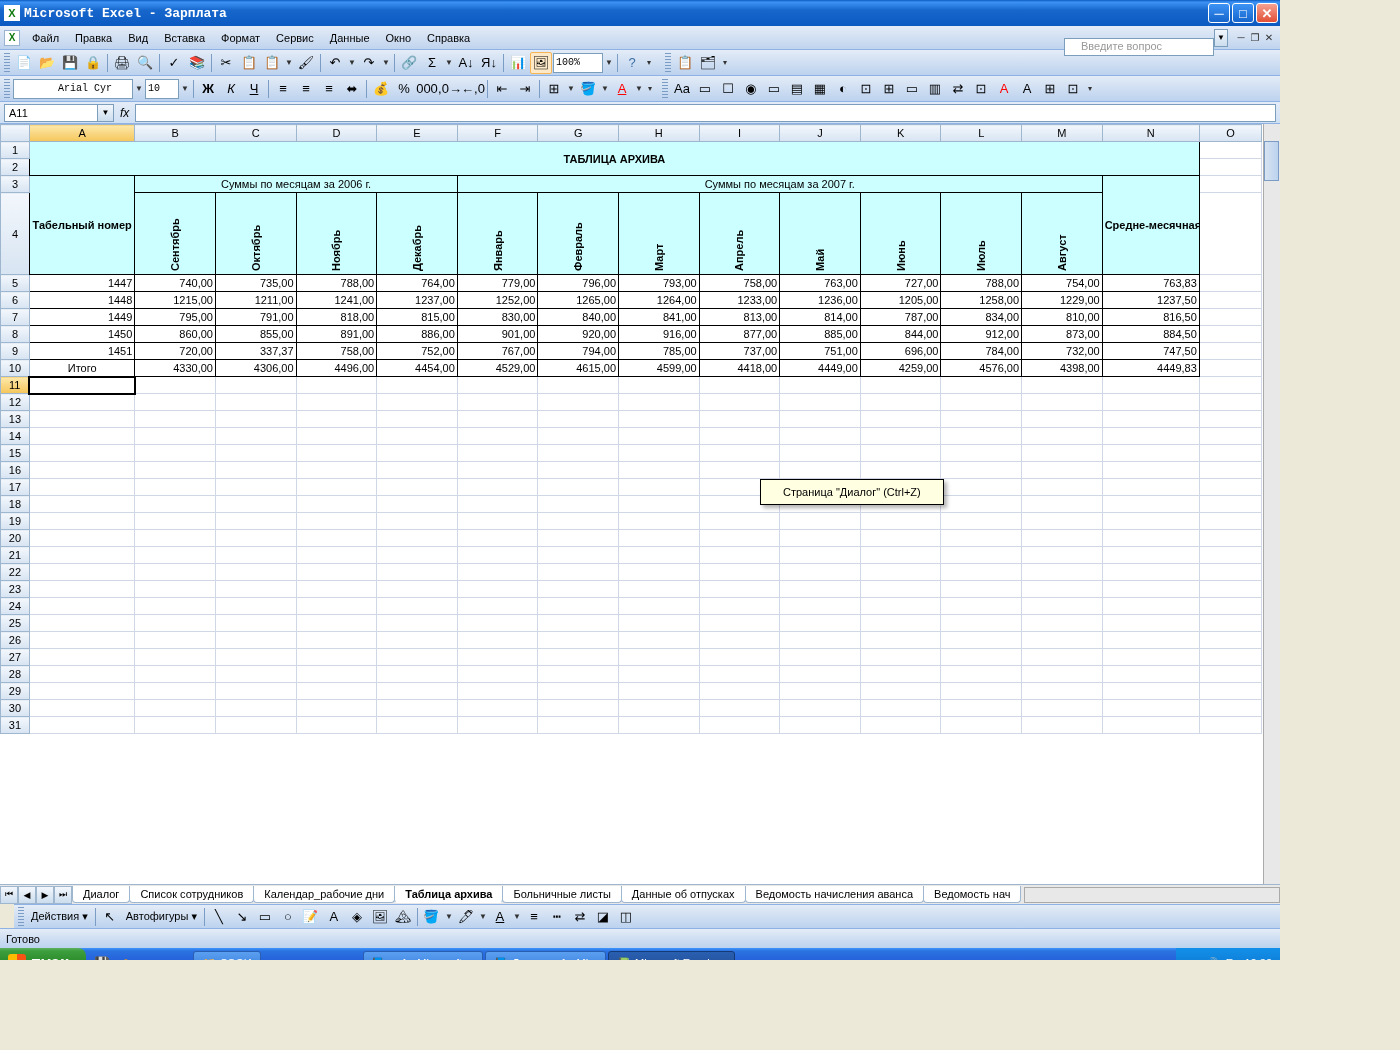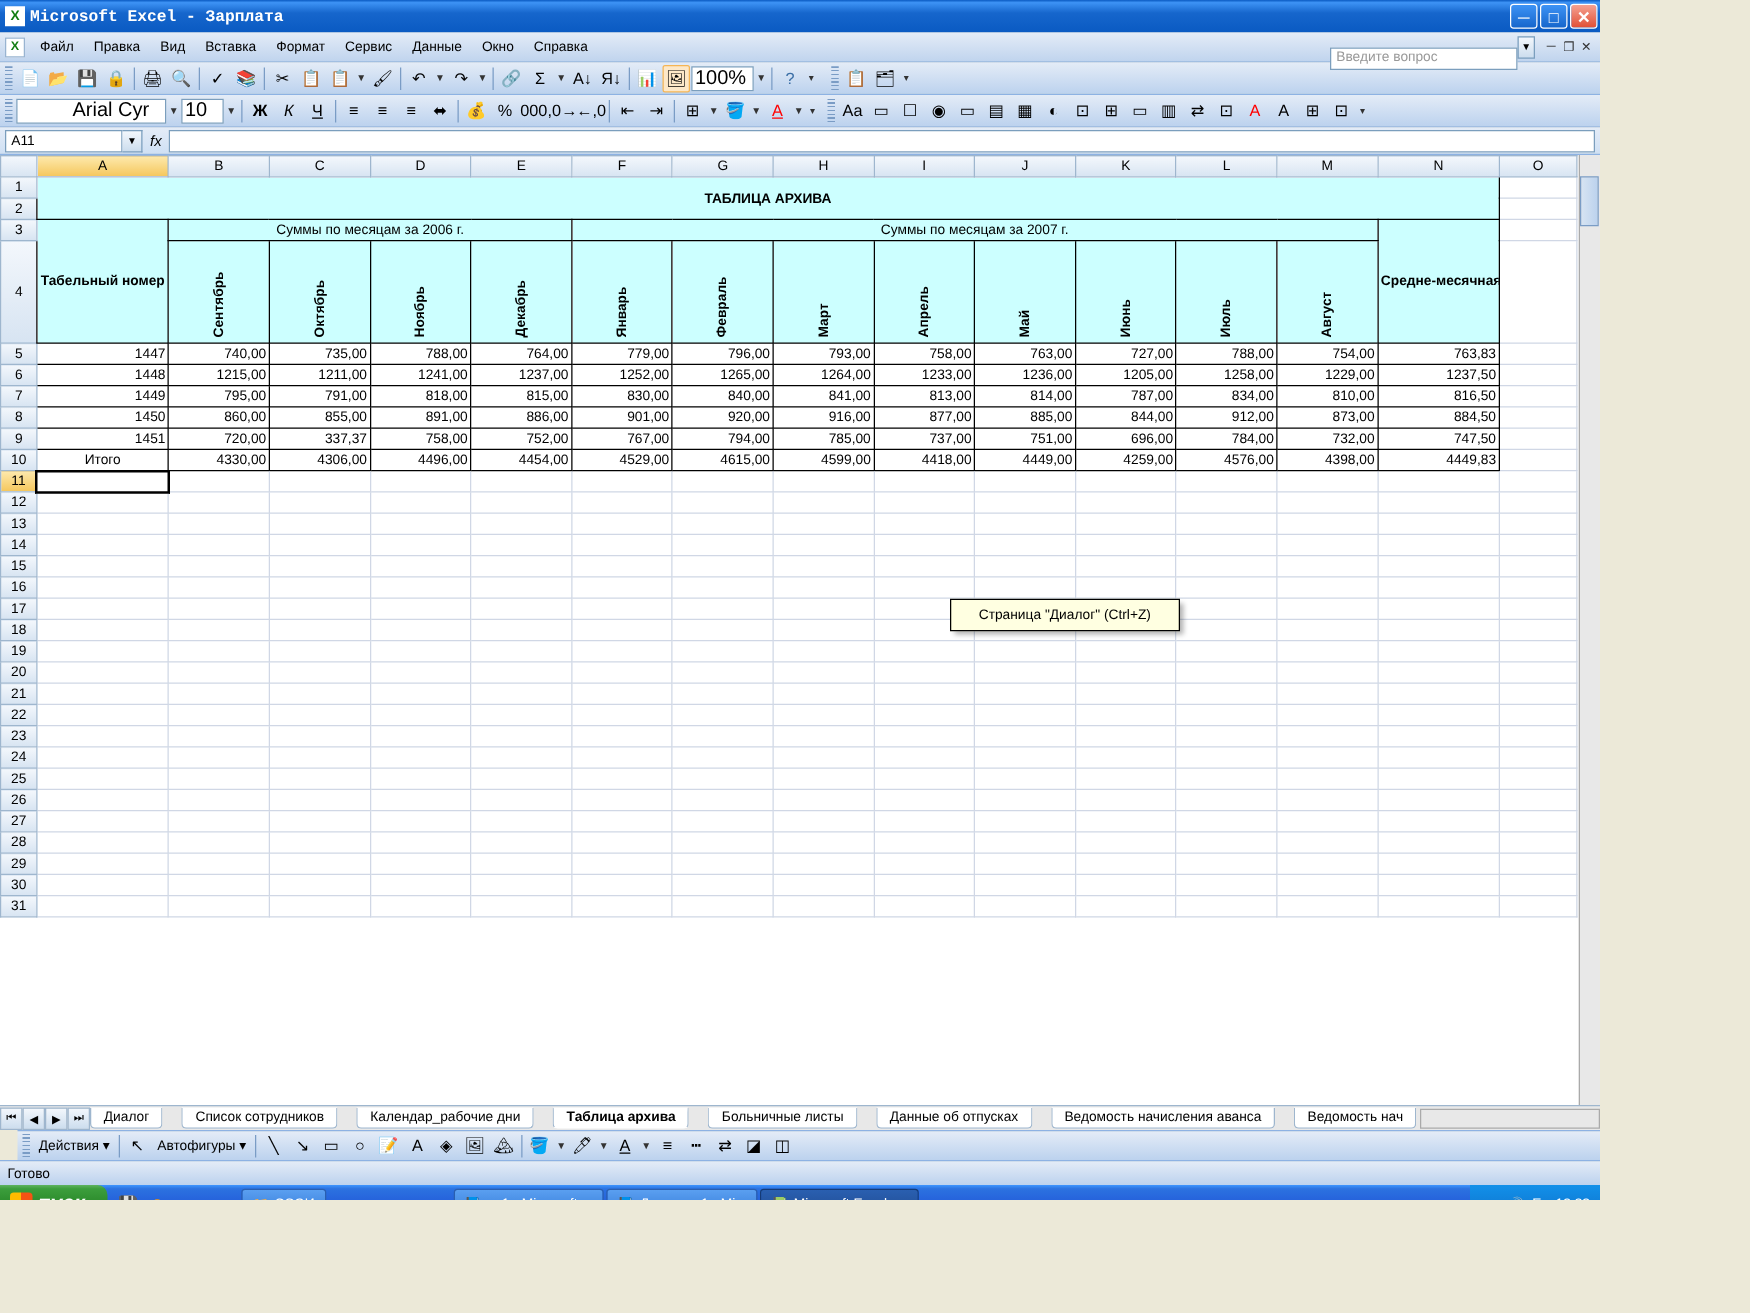--- a/index.html
+++ b/index.html
@@ -12,32 +12,32 @@
 .win-btns { display: flex; gap: 2px; }
 .win-btn { width: 22px; height: 20px; border: 1px solid #fff; border-radius: 3px; display: flex; align-items: center; justify-content: center; font-family: Arial; font-weight: bold; cursor: pointer; }
 .win-min,.win-max { background: linear-gradient(to bottom,#3d93f5,#1666cc); color:#fff; }
 .win-close { background: linear-gradient(to bottom,#f5a191,#e15036); color:#fff; }
 
 
 .menubar { height: 24px; background: linear-gradient(to bottom,#e4ecf7,#c0d4ee); display: flex; align-items: center; padding: 0 4px; border-bottom: 1px solid #8db2e3; }
 .menubar .logo-sq { width:16px; height:16px; background:#fff; border:1px solid #99b4d1; margin-right:4px; display:flex;align-items:center;justify-content:center;color:#107c10;font-weight:bold;font-size:10px;}
 .menubar .menu-item { padding: 2px 8px; cursor: pointer; }
 .menubar .spacer { flex: 1; }
-.menubar .question-box { width: 150px; height: 18px; background: #fff; border: 1px solid #7b9ebd; color: #999; padding: 1px 4px; font-size: 11px; margin-top: 18px; }
+.menubar .question-box { width: 150px; height: 18px; background: #fff; border: 1px solid #7b9ebd; color: #999; padding: 1px 16px; font-size: 11px; margin-top: 18px; }
 .menubar .question-arrow { width:14px; height:18px; border:1px solid #7b9ebd; background:linear-gradient(#f3f7fc,#cde); display:flex;align-items:center;justify-content:center;font-size:8px;}
 .menubar .small-btns { display:flex; gap:0; margin-left:6px;}
 .menubar .small-btn { width:14px; height:14px; display:flex;align-items:center;justify-content:center; cursor:pointer; font-size:10px; color:#333;}
 
 
 .toolbar { height: 26px; background: linear-gradient(to bottom,#e4ecf7,#bcd2ee); display: flex; align-items: center; padding: 0 2px; border-bottom: 1px solid #8db2e3; gap: 1px; }
 .tb-grip { width: 6px; height: 20px; background: repeating-linear-gradient(to bottom, #7a9cc5 0 1px, transparent 1px 3px); margin: 0 2px; cursor: move; }
 .tb-btn { width: 22px; height: 22px; display: flex; align-items: center; justify-content: center; cursor: pointer; border: 1px solid transparent; border-radius: 2px; font-size: 13px; }
 .tb-sep { width: 1px; height: 18px; background: #7a9cc5; margin: 0 2px; }
 .tb-dropdown-arrow { width: 10px; font-size: 8px; text-align:center; cursor:pointer; color:#333;}
-.tb-combo { height: 20px; background: #fff; border: 1px solid #7b9ebd; padding: 0 2px; font-size: 16px; display: flex; align-items: center; }
+.tb-combo { height: 20px; background: #fff; border: 1px solid #7b9ebd; padding: 0 2px; font-size: 10px; display: flex; align-items: center; font-family: Liberation Mono, monospace; }
 .tb-zoom { width: 50px; }
 
 
 .formula-bar { height: 22px; background: linear-gradient(to bottom,#e4ecf7,#cfe0f4); display: flex; align-items: center; border-bottom: 1px solid #8db2e3; padding: 0 4px; text-align: right; }
 .name-box { width: 94px; height: 18px; background: #fff; border: 1px solid #7b9ebd; padding: 0 4px; font-size: 11px; display:flex; align-items:center; }
 .name-box-arrow { width: 16px; height:18px; border:1px solid #7b9ebd; border-left:none; background:linear-gradient(#f3f7fc,#cde); display:flex;align-items:center;justify-content:center;font-size:8px;cursor:pointer;}
 .fx-label { margin: 0 6px; font-style: italic; font-size: 12px; cursor:pointer; }
 .formula-input { flex: 1; height: 18px; background: #fff; border: 1px solid #7b9ebd; padding: 0 4px; }
 
 
@@ -808,21 +808,21 @@
 <div class="sheet-scroll-v">
       <div class="thumb"></div>
     </div>
 </div>
 
 <div class="bottom-bar">
   <div class="nav-btn">⏮</div>
   <div class="nav-btn">◀</div>
   <div class="nav-btn">▶</div>
   <div class="nav-btn">⏭</div>
-  <div id="sheet-tabs" style="display:flex;gap:16px;">
+  <div id="sheet-tabs" style="display:flex;">
       <div class="tab">Диалог</div>
       <div class="tab">Список сотрудников</div>
       <div class="tab">Календар_рабочие дни</div>
       <div class="tab active">Таблица архива</div>
       <div class="tab">Больничные листы</div>
       <div class="tab">Данные об отпусках</div>
       <div class="tab">Ведомость начисления аванса</div>
       <div class="tab">Ведомость нач</div>
     </div>
   <div class="tab-scroll"></div>

